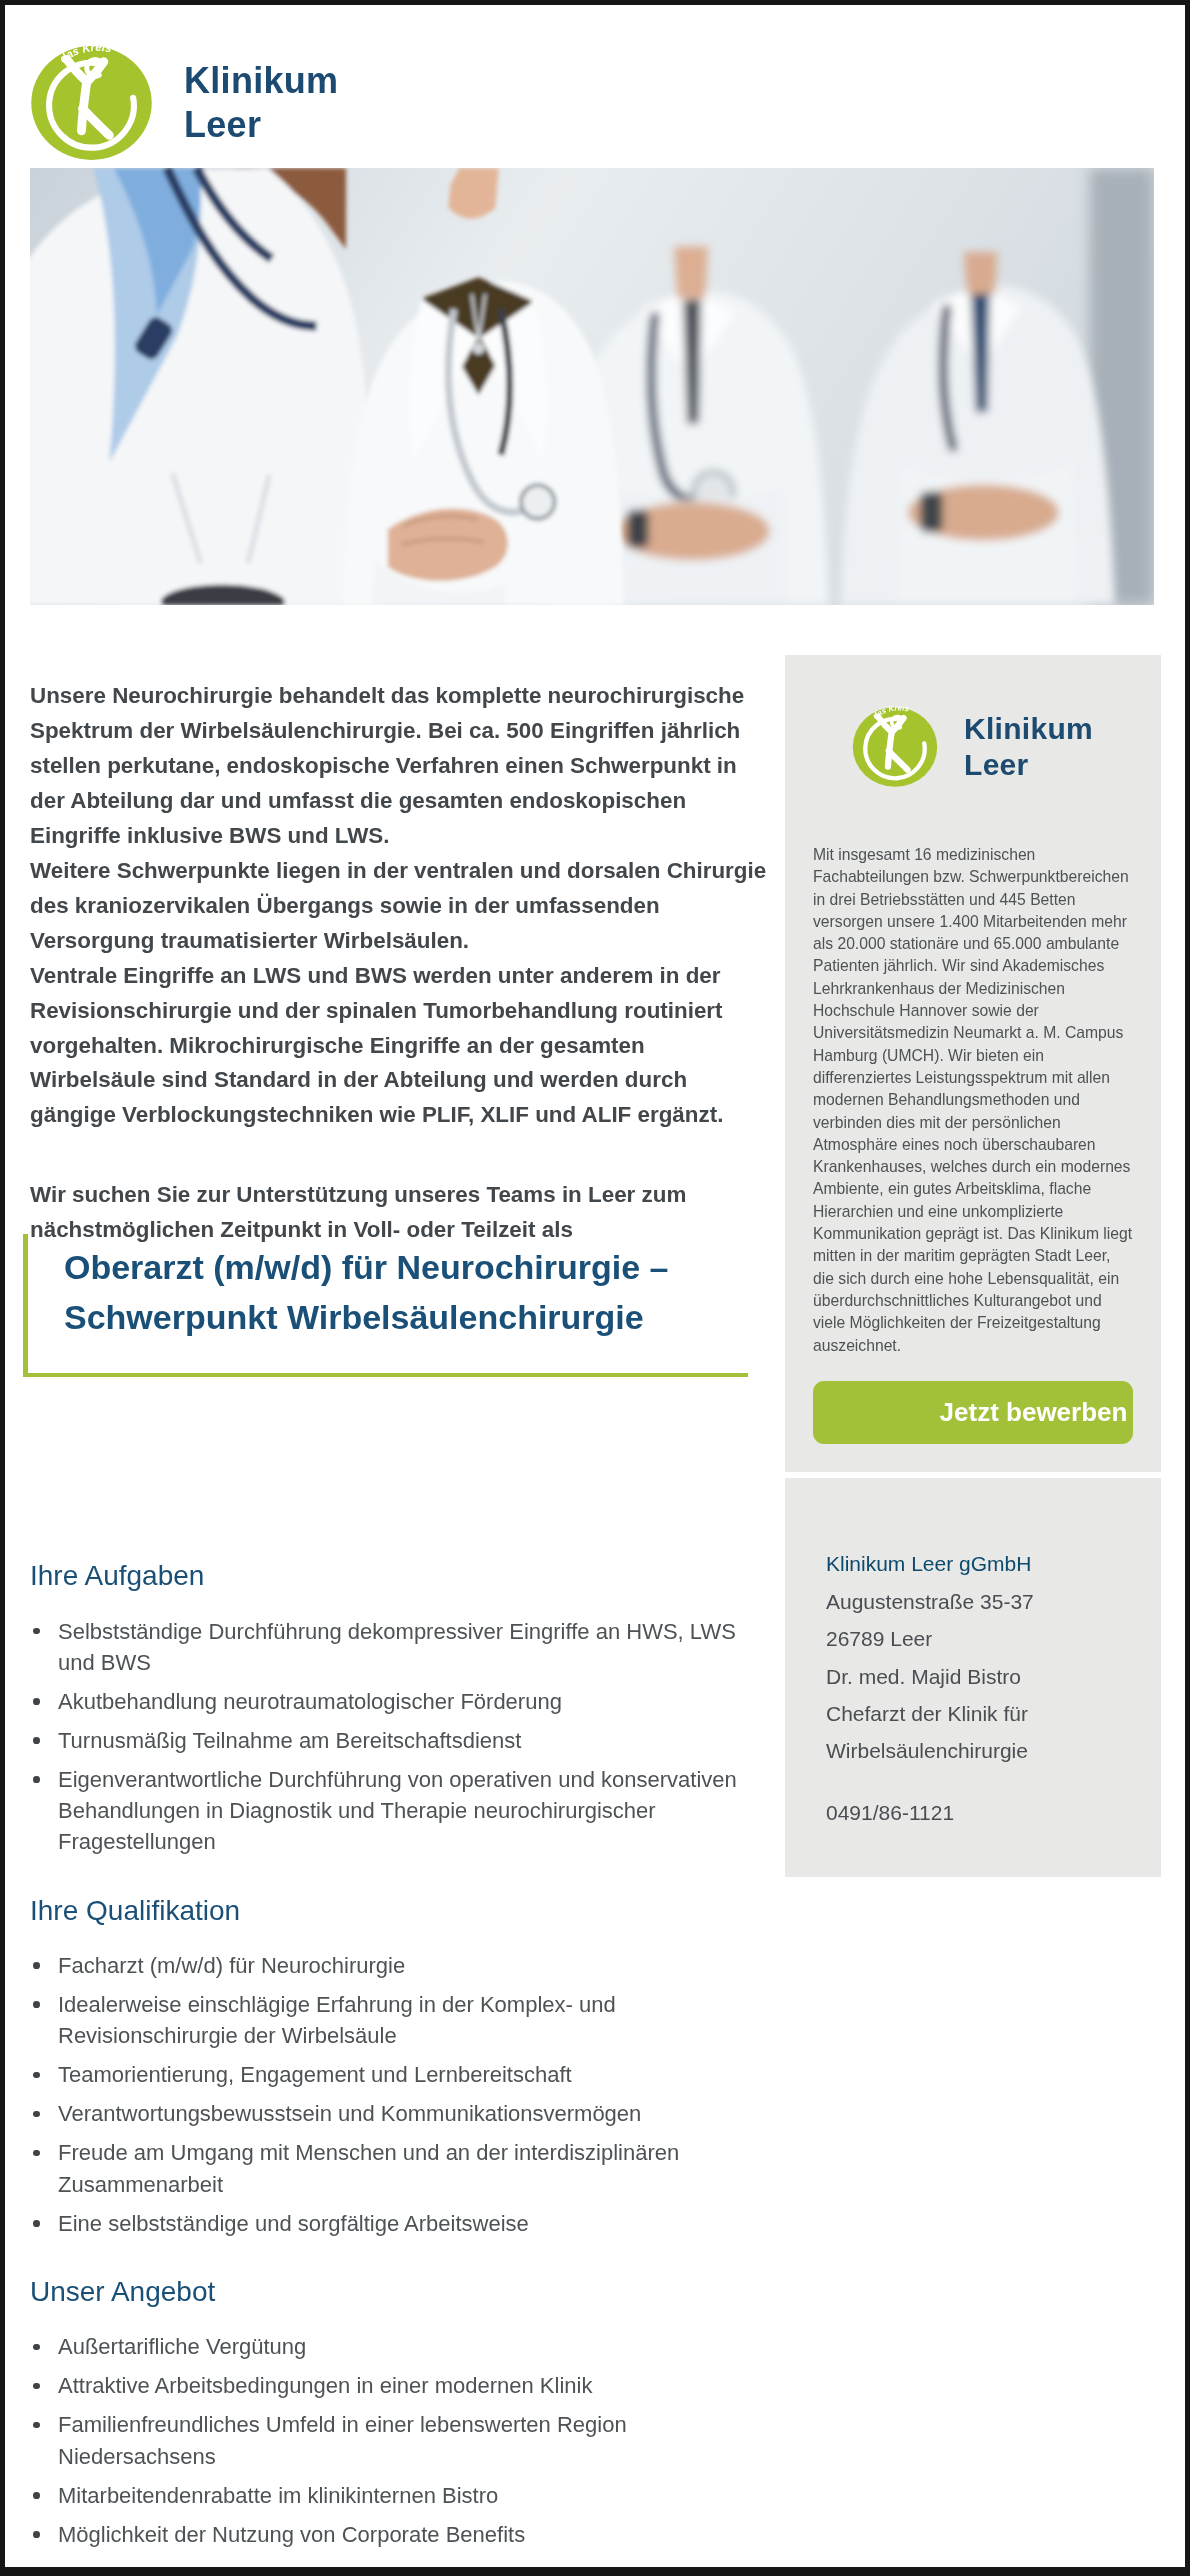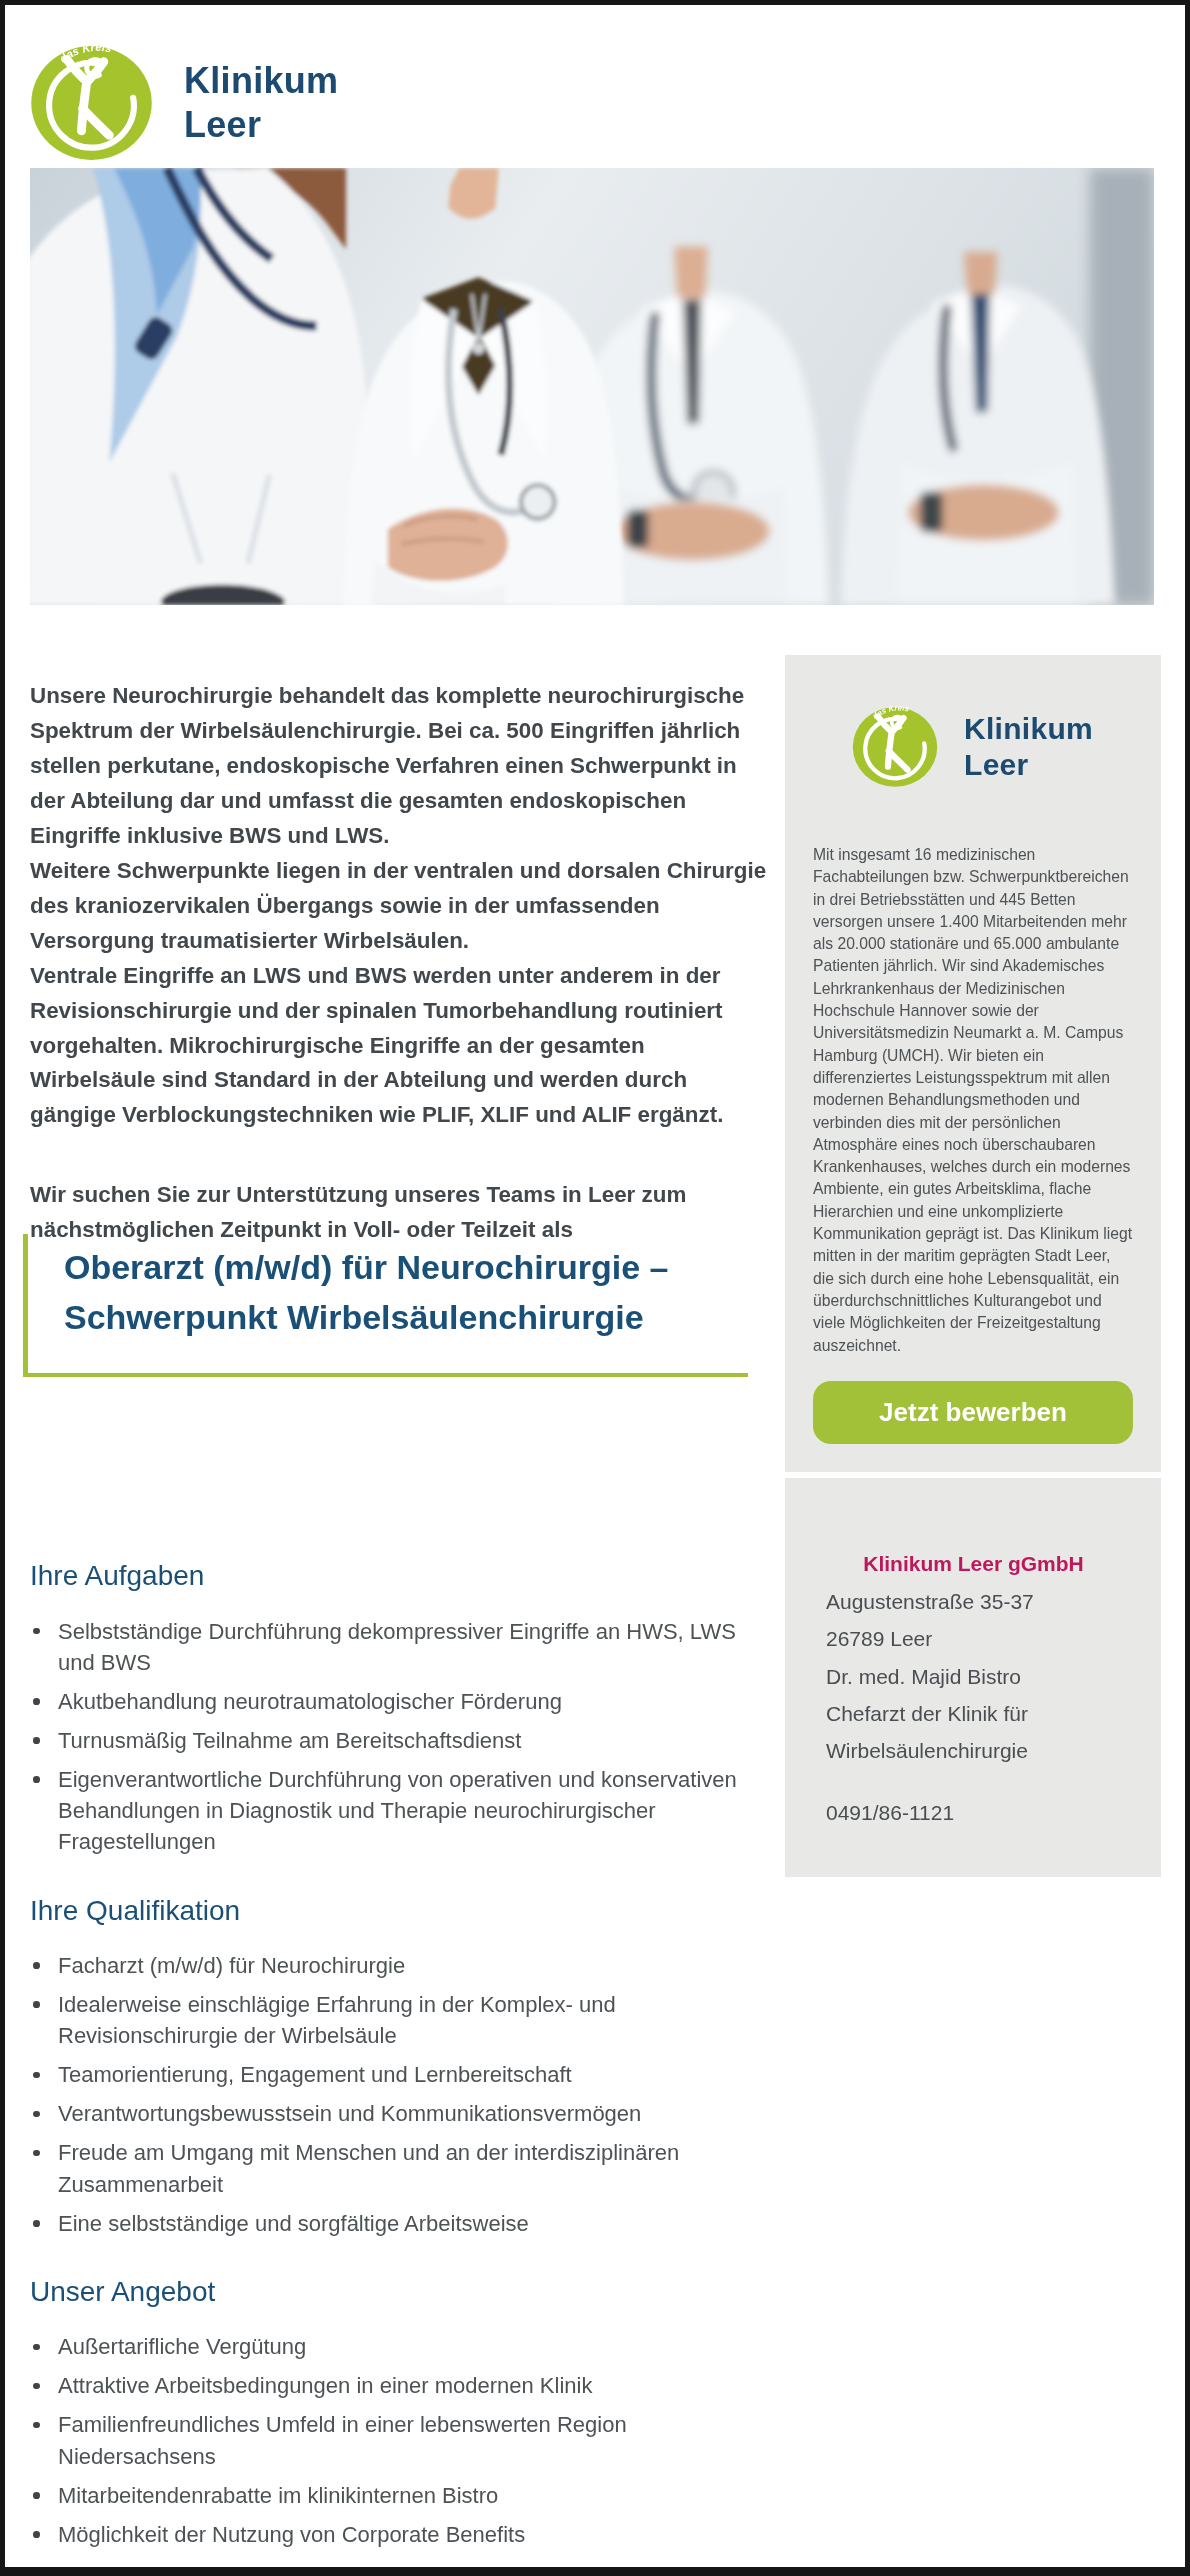--- a/index.html
+++ b/index.html
@@ -53,26 +53,26 @@
   }
   
   .sidebar{position:absolute;left:780px;top:650px;width:376px;display:flex;flex-direction:column;gap:6.7px;}
   .side-box{background:var(--sidebar-bg);}
   .side-box.about{padding:51px 28px 28px 28px;}
   .logo-side{display:flex;align-items:center;gap:26px;margin-left:39px;}
   .logo-side svg{width:86px;height:82px;display:block;}
   .logo-side .brand-name{font-size:30px;line-height:1.2;}
   .about-text{margin-top:56px;font-size:15.7px;line-height:1.42;color:var(--text-body);}
   .apply-btn{
-    display:block;width:100%;margin-top:24.6px;border:none;border-radius:18px;
+    display:block;width:100%;margin-top:24.6px;border:none;border-radius:11px;
     background:var(--green);color:#fff;font-family:inherit;
-    font-size:26px;font-weight:bold;padding:15.7px 5.6px;text-align:center;cursor:pointer;
+    font-size:26px;font-weight:bold;padding:15.7px 5.6px;text-align:right;cursor:pointer;
   }
   .side-box.contact{padding:67px 40px 45px 41px;font-size:21px;line-height:1.78;color:#4a4e52;}
-  .contact .company{font-weight:bold;color:#be185d;text-align:center;}
+  .contact .company{font-weight:normal;color:#0c4a6e;}
   .contact .phone{margin-top:24.6px;}
 </style>
 </head>
 <body>
 
 <div class="page">
 
   <div class="logo-top">
     <svg viewBox="0 0 110 104" aria-hidden="true">
       <ellipse cx="55" cy="52" rx="54" ry="51" fill="#a5c32d"></ellipse>

